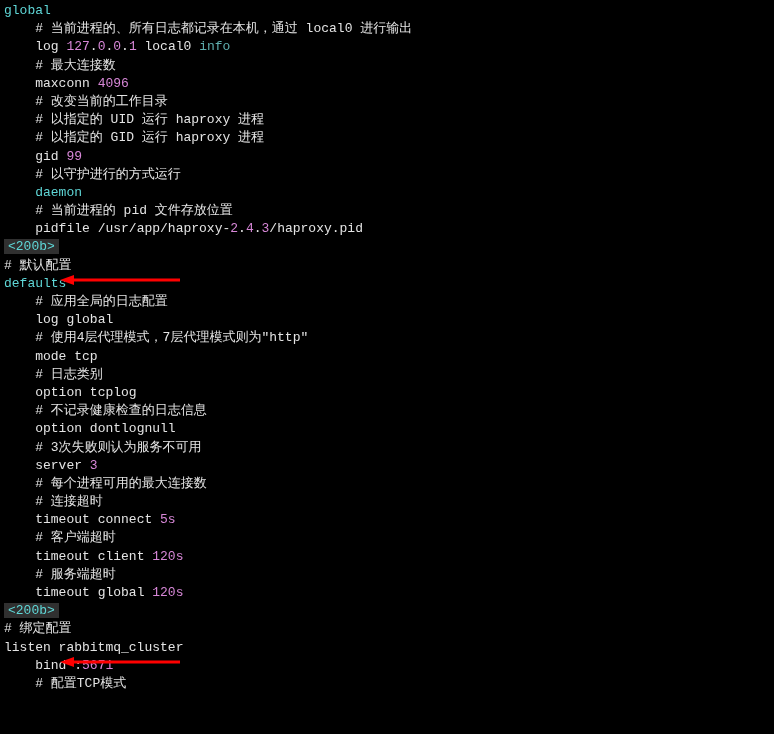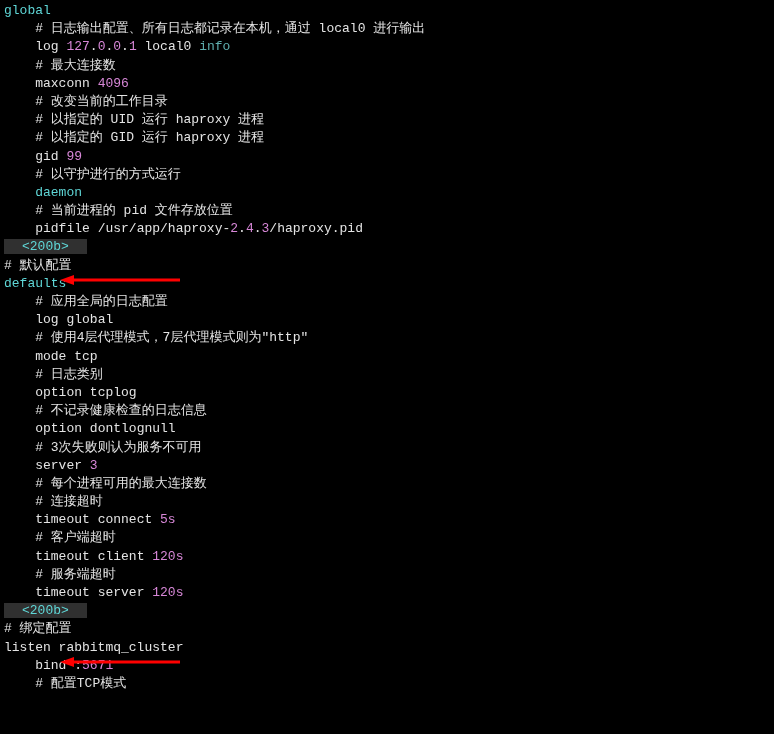--- a/index.html
+++ b/index.html
@@ -14,35 +14,35 @@
       position: relative;
     }
     .line { white-space: pre; }
     .cyan { color: #5fd7d7; text-align: center; }
     .white { color: #e4e4e4; }
     .magenta { color: #d787d7; text-align: right; }
     .teal { color: #5fafaf; }
     .special {
       background: #303030;
       color: #5fd7d7;
-      padding: 0 18px;
+      padding: 0 4px;
     }
     .arrow {
       position: absolute;
       width: 120px;
       height: 10px;
       pointer-events: none;
     }
   </style>
 </head>
 <body>
 
 <div id="code-container">
     <div class="line"><span class="cyan">global</span></div>
-    <div class="line">    <span class="white"># 日志输出配置、所有日志都记录在本机，通过 local0 进行输出</span></div>
+    <div class="line">    <span class="white"># 当前进程的、所有日志都记录在本机，通过 local0 进行输出</span></div>
     <div class="line">    <span class="white">log </span><span class="magenta">127</span><span class="white">.</span><span class="magenta">0</span><span class="white">.</span><span class="magenta">0</span><span class="white">.</span><span class="magenta">1</span><span class="white"> local0 </span><span class="teal">info</span></div>
     <div class="line">    <span class="white"># 最大连接数</span></div>
     <div class="line">    <span class="white">maxconn </span><span class="magenta">4096</span></div>
     <div class="line">    <span class="white"># 改变当前的工作目录</span></div>
     <div class="line">    <span class="white"># 以指定的 UID 运行 haproxy 进程</span></div>
     <div class="line">    <span class="white"># 以指定的 GID 运行 haproxy 进程</span></div>
     <div class="line">    <span class="white">gid </span><span class="magenta">99</span></div>
     <div class="line">    <span class="white"># 以守护进行的方式运行</span></div>
     <div class="line">    <span class="cyan">daemon</span></div>
     <div class="line">    <span class="white"># 当前进程的 pid 文件存放位置</span></div>
@@ -59,21 +59,21 @@
     <div class="line">    <span class="white"># 不记录健康检查的日志信息</span></div>
     <div class="line">    <span class="white">option dontlognull</span></div>
     <div class="line">    <span class="white"># 3次失败则认为服务不可用</span></div>
     <div class="line">    <span class="white">server </span><span class="magenta">3</span></div>
     <div class="line">    <span class="white"># 每个进程可用的最大连接数</span></div>
     <div class="line">    <span class="white"># 连接超时</span></div>
     <div class="line">    <span class="white">timeout connect </span><span class="magenta">5s</span></div>
     <div class="line">    <span class="white"># 客户端超时</span></div>
     <div class="line">    <span class="white">timeout client </span><span class="magenta">120s</span></div>
     <div class="line">    <span class="white"># 服务端超时</span></div>
-    <div class="line">    <span class="white">timeout server </span><span class="magenta">120s</span></div>
+    <div class="line">    <span class="white">timeout global </span><span class="magenta">120s</span></div>
     <div class="line"><span class="special">&lt;200b&gt;</span></div>
     <div class="line"><span class="white"># 绑定配置</span></div>
     <div class="line"><span class="white">listen rabbitmq_cluster</span></div>
     <div class="line">    <span class="white">bind :</span><span class="magenta">5671</span></div>
     <div class="line">    <span class="white"># 配置TCP模式</span></div>
   </div>
 
 <svg class="arrow" viewBox="0 0 120 10" style="left: 60px; top: 275px;">
     <line x1="120" y1="5" x2="10" y2="5" stroke="#ff0000" stroke-width="3"></line>
     <polygon points="0,5 14,0 14,10" fill="#ff0000"></polygon>

